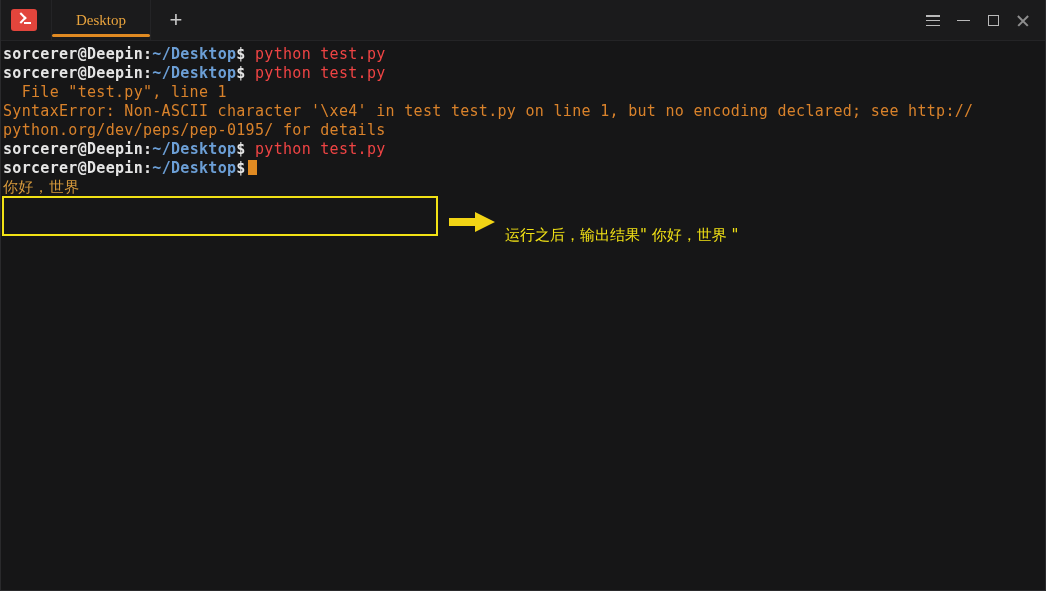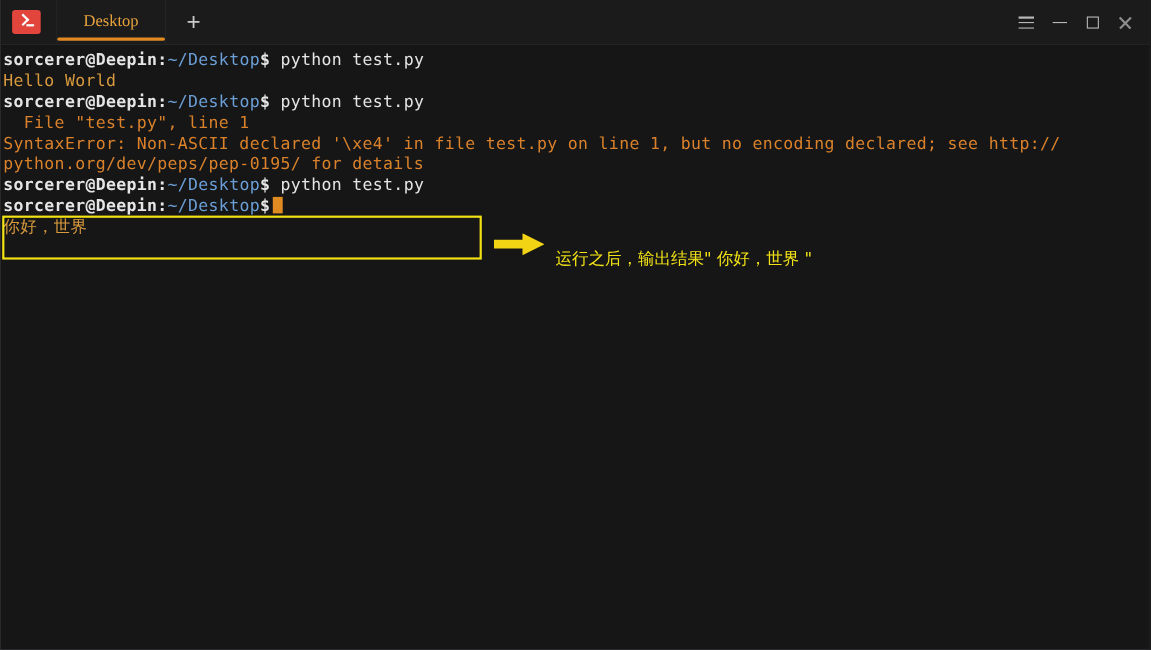--- a/index.html
+++ b/index.html
@@ -165,23 +165,23 @@
   }
   .line {
     font-family: "DejaVu Sans Mono", "Liberation Mono", monospace;
     font-size: 15px;
     line-height: 19px;
     white-space: pre;
     letter-spacing: 0.3px;
   }
   .user   { color: #e5e5e5; font-weight: bold; }
   .colon  { color: #e6e6e6; font-weight: bold; }
-  .path   { color: #6c9fd6; font-weight: normal; }
+  .path   { color: #6c9fd6; font-weight: bold; }
   .dollar { color: #e6e6e6; font-weight: bold; }
-  .cmd    { color: #e5e5e5; }
+  .cmd    { color: #ef4444; }
   .out    { color: #d79a3c; }
   .err    { color: #d9822b; }
 
   .cursor {
     display: inline-block;
     width: 9px;
     height: 15px;
     background: #e08a22;
     vertical-align: -2px;
     margin-left: 2px;
@@ -255,27 +255,26 @@
         <span class="xl"></span>
         <span class="xr"></span>
       </div>
     </div>
   </div>
 
   <div class="term">
 
     <div class="line"><span class="user">sorcerer@Deepin</span><span class="colon">:</span><span class="path">~/Desktop</span><span class="dollar">$</span><span class="cmd"> python test.py</span></div>
 
-    <div class="line out">Hello World</div>
 
     <div class="line"><span class="user">sorcerer@Deepin</span><span class="colon">:</span><span class="path">~/Desktop</span><span class="dollar">$</span><span class="cmd"> python test.py</span></div>
 
     <div class="line err">  File "test.py", line 1</div>
 
-    <div class="line err">SyntaxError: Non-ASCII declared '\xe4' in file test.py on line 1, but no encoding declared; see http://</div>
+    <div class="line err">SyntaxError: Non-ASCII character '\xe4' in test test.py on line 1, but no encoding declared; see http://</div>
 
     <div class="line err">python.org/dev/peps/pep-0195/ for details</div>
 
     <div class="line"><span class="user">sorcerer@Deepin</span><span class="colon">:</span><span class="path">~/Desktop</span><span class="dollar">$</span><span class="cmd"> python test.py</span></div>
 
     <div class="line"><span class="user">sorcerer@Deepin</span><span class="colon">:</span><span class="path">~/Desktop</span><span class="dollar">$</span><span class="cursor"></span></div>
 
     <div class="line out">你好，世界</div>
 
     <div class="hl-box"></div>

